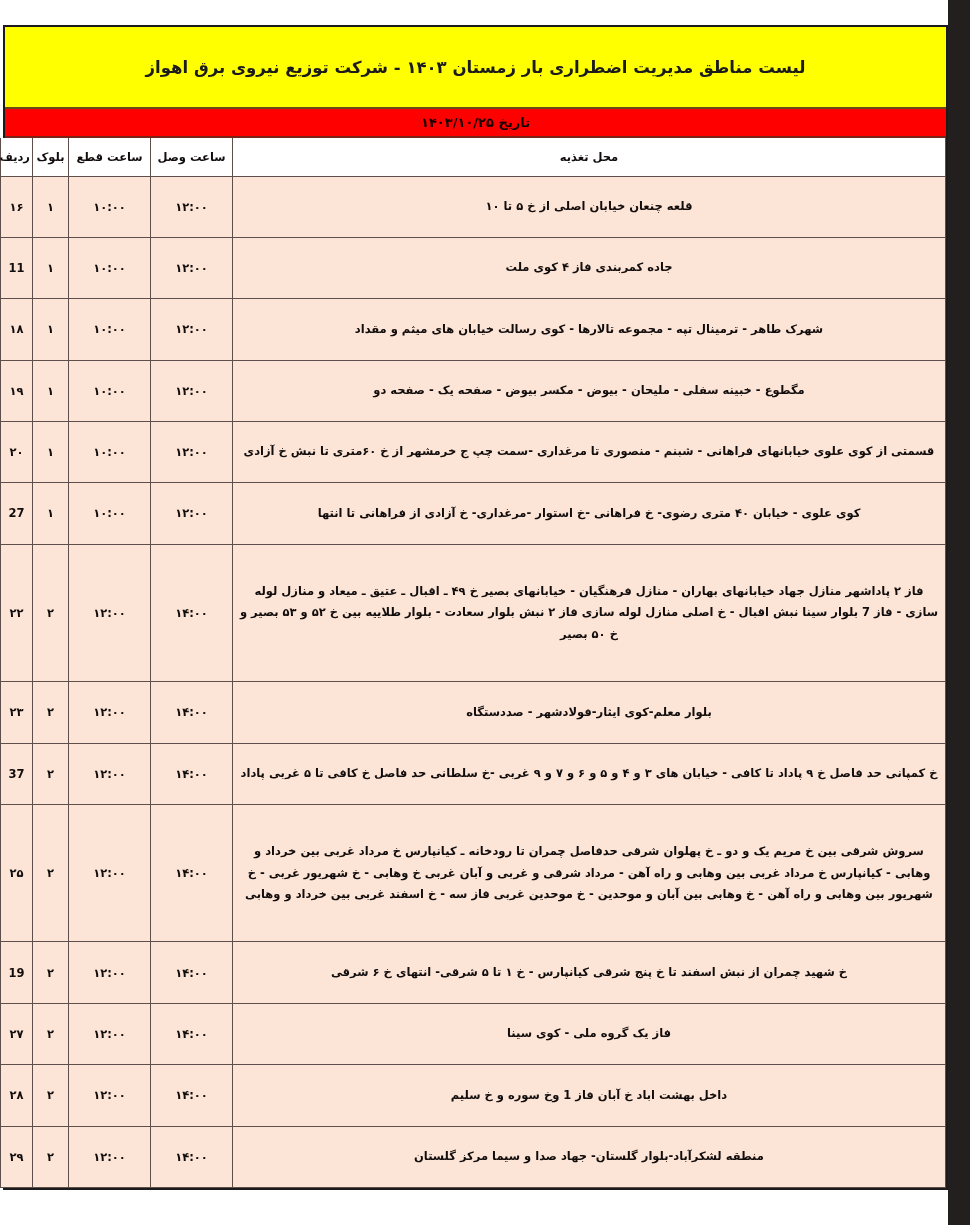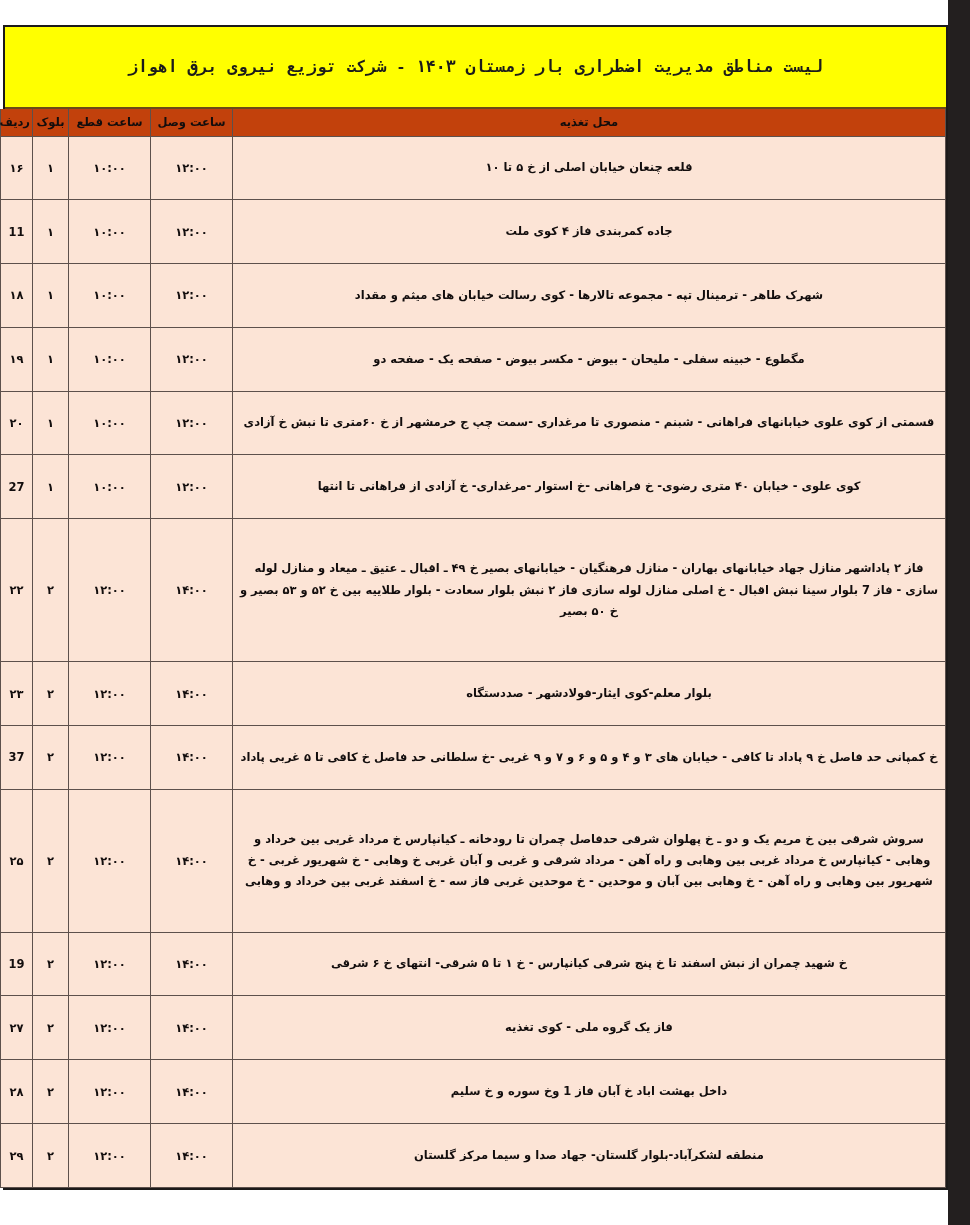--- a/index.html
+++ b/index.html
@@ -55,21 +55,20 @@
 
   .banner {
     background: #ffff00;
     height: 82px;
     min-height: 82px;
     display: flex;
     align-items: center;
     justify-content: center;
     border-bottom: 2px solid #6b4a17;
     box-sizing: border-box;
-    font-family: Liberation Mono, monospace;
   }
   .banner-title {
     font-size: 16.5px;
     font-weight: bold;
     color: #1b1b1b;
     letter-spacing: 0;
     text-align: center;
     direction: rtl;
   }
 
@@ -99,22 +98,22 @@
   }
   table.outage th,
   table.outage td {
     border: 1px solid #5d504c;
     box-sizing: border-box;
     text-align: center;
     vertical-align: middle;
     color: #120d0d;
   }
   table.outage thead th {
-    background: #c2410c;
-    height: 27px;
+    background: #ffffff;
+    height: 38px;
     font-size: 11.5px;
     font-weight: bold;
     padding: 0 2px;
     border-top: none;
   }
   table.outage tbody td {
     background: #fce4d6;
     font-size: 11.5px;
     font-weight: bold;
     padding: 6px 4px;
@@ -144,20 +143,23 @@
 <div class="page">
   <div class="edge-strip-left"></div>
   <div class="edge-strip"></div>
 
   <div class="sheet">
 
     <div class="banner">
       <div class="banner-title">لیست مناطق مدیریت اضطراری بار زمستان ۱۴۰۳ - شرکت توزیع نیروی برق اهواز</div>
     </div>
 
+    <div class="date-bar">
+      <div class="date-text">تاریخ ۱۴۰۳/۱۰/۲۵</div>
+    </div>
 
     <table class="outage">
       <colgroup>
         <col class="c-loc">
           <col class="c-on">
           <col class="c-off">
           <col class="c-block">
           <col class="c-row">
       </colgroup>
       <thead>
@@ -241,21 +243,21 @@
             <td class="num">۲۵</td>
           </tr>
           <tr>
             <td class="loc">خ شهید چمران از نبش اسفند تا خ پنج شرقی کیانپارس - خ ۱ تا ۵ شرقی- انتهای خ ۶ شرقی</td>
             <td class="time">۱۴:۰۰</td>
             <td class="time">۱۲:۰۰</td>
             <td class="blk">۲</td>
             <td class="num">19</td>
           </tr>
           <tr>
-            <td class="loc">فاز یک گروه ملی - کوی تغذیه</td>
+            <td class="loc">فاز یک گروه ملی - کوی سینا</td>
             <td class="time">۱۴:۰۰</td>
             <td class="time">۱۲:۰۰</td>
             <td class="blk">۲</td>
             <td class="num">۲۷</td>
           </tr>
           <tr>
             <td class="loc">داخل بهشت اباد خ آبان فاز 1 وخ سوره و خ سلیم</td>
             <td class="time">۱۴:۰۰</td>
             <td class="time">۱۲:۰۰</td>
             <td class="blk">۲</td>

